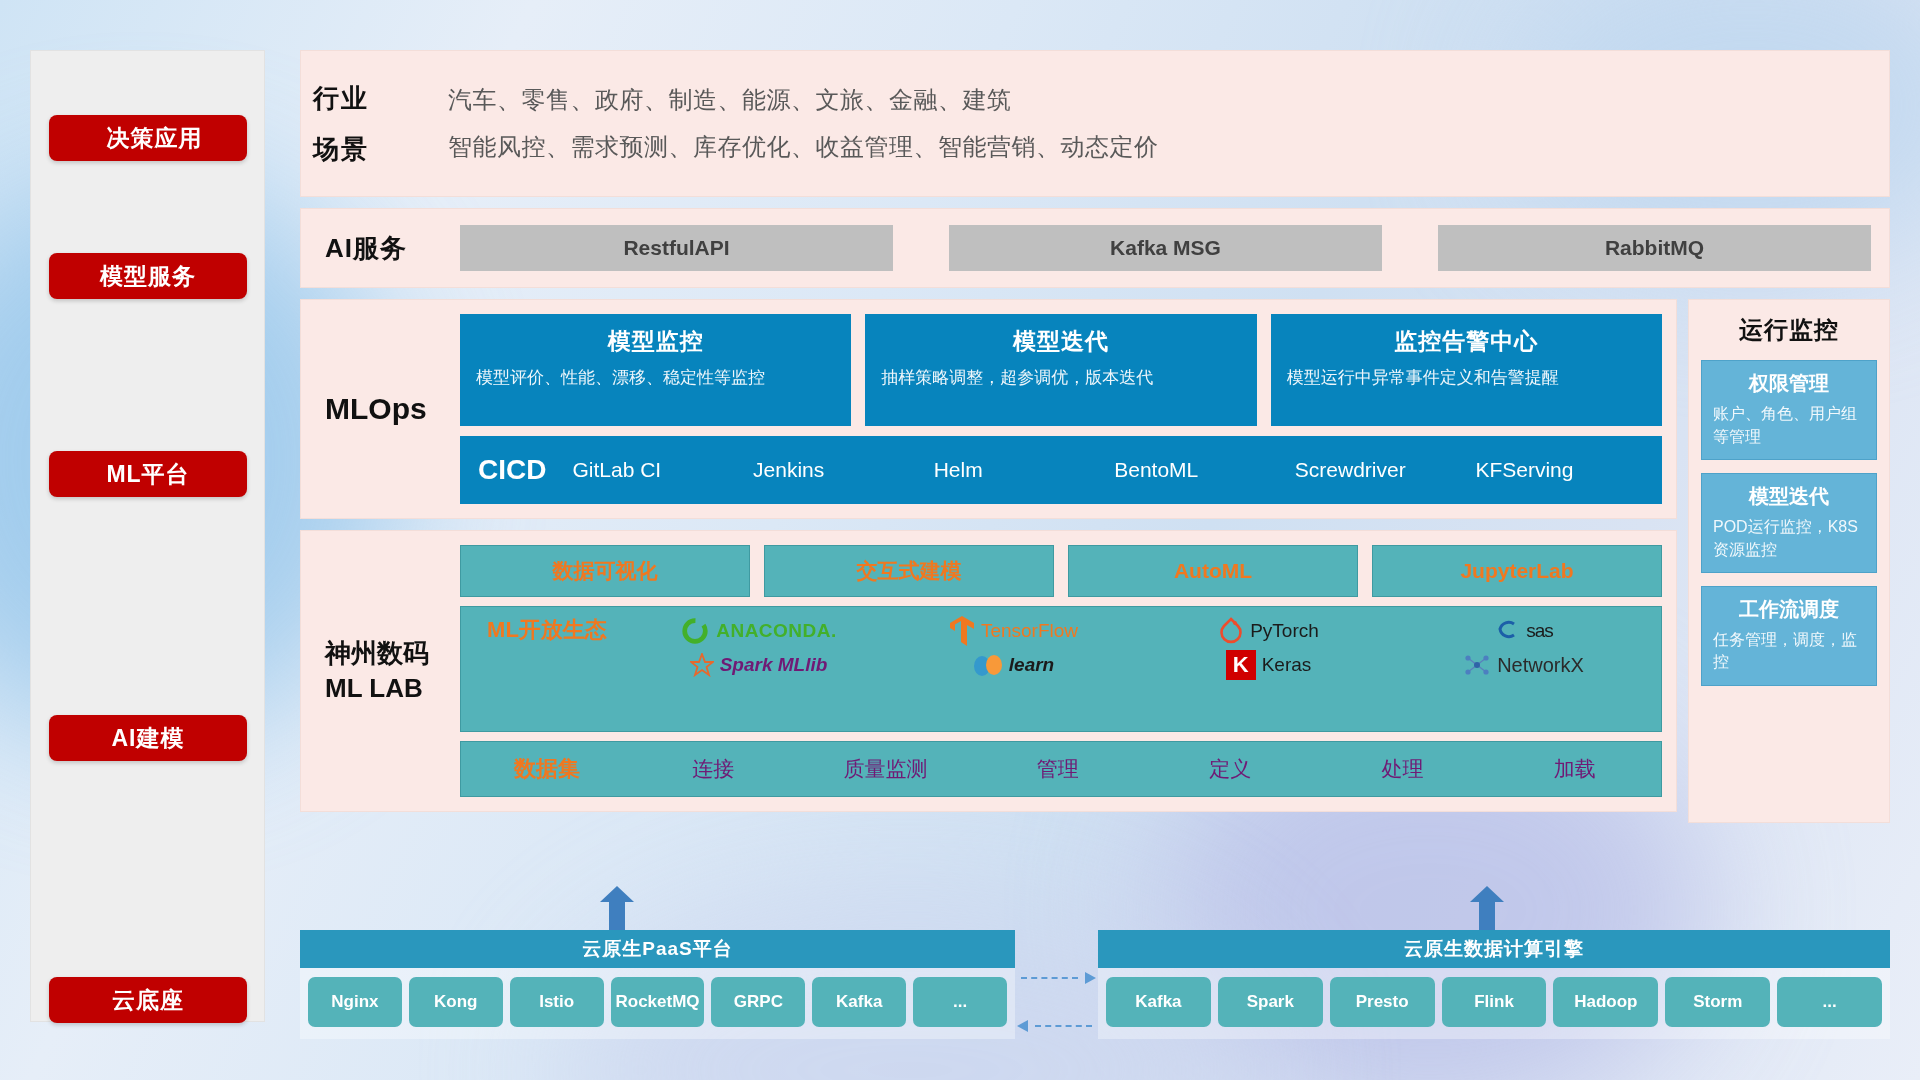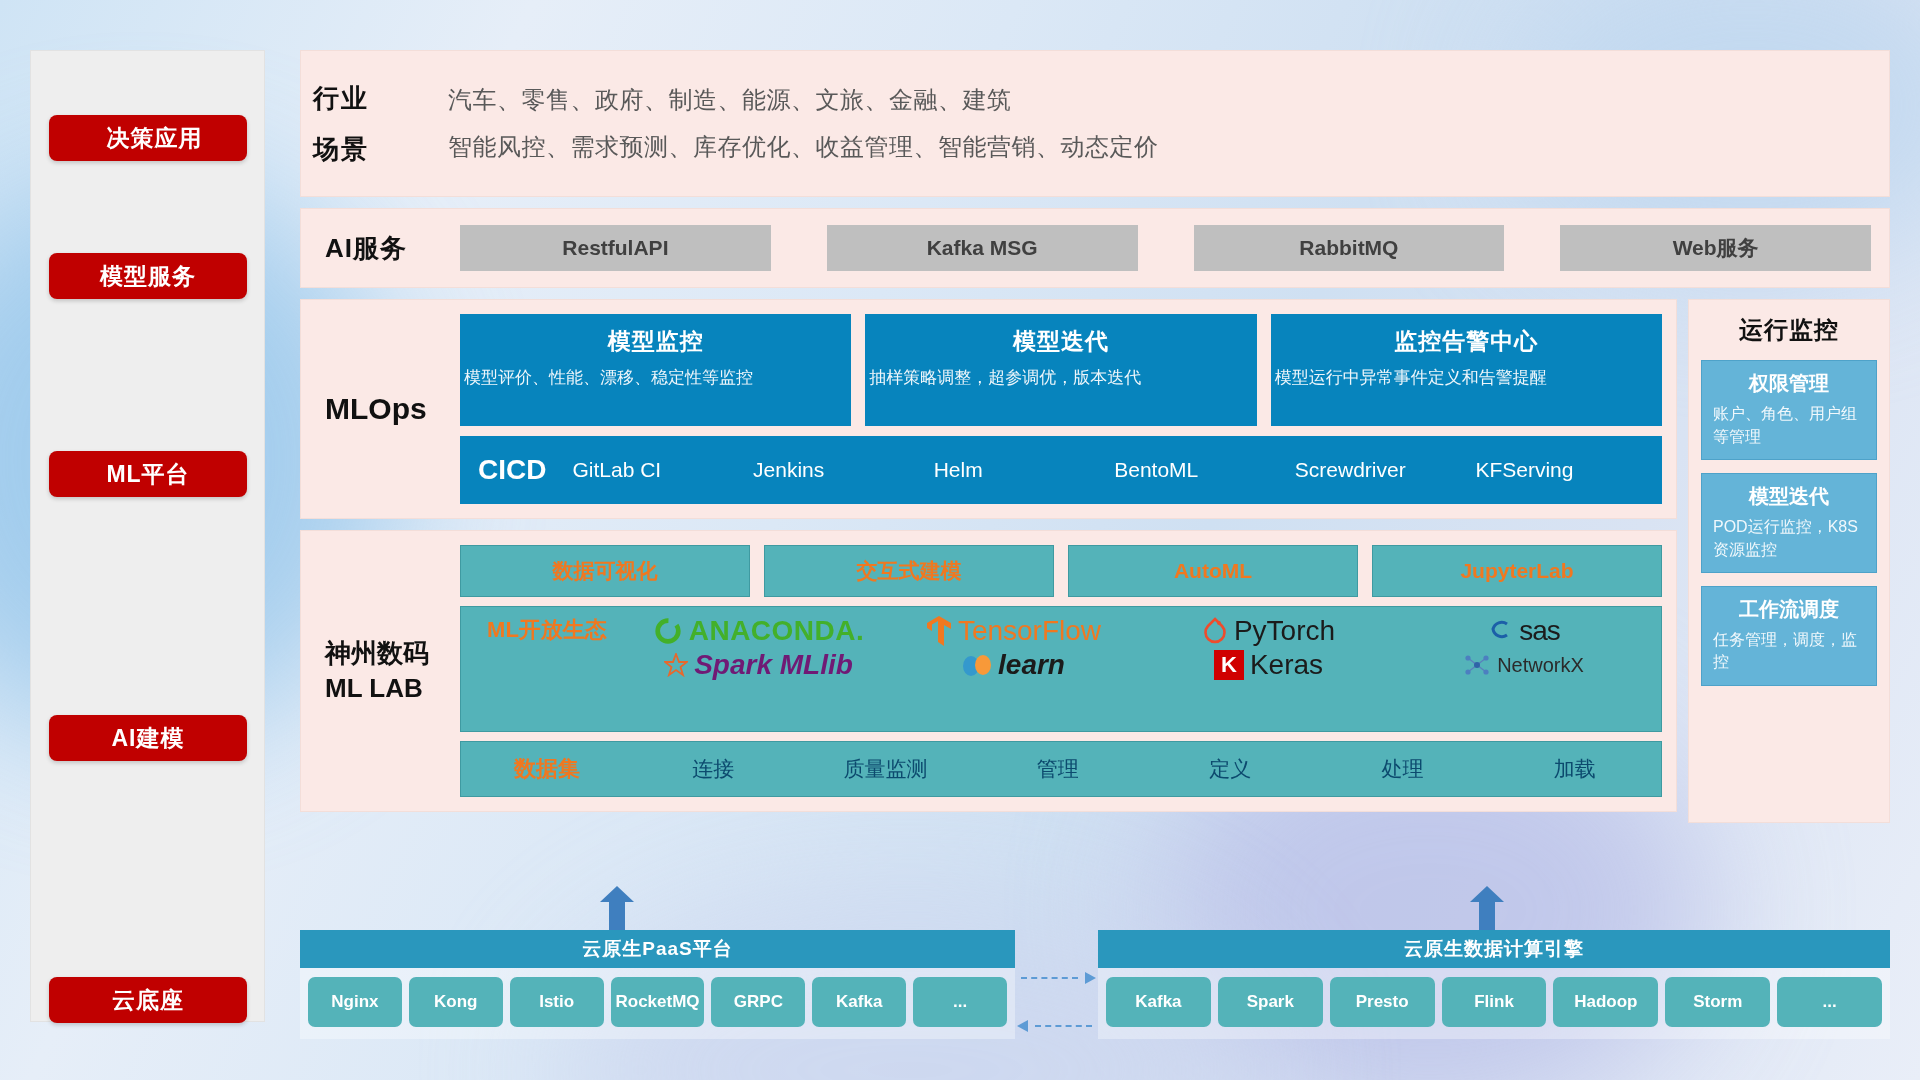--- a/index.html
+++ b/index.html
@@ -61,21 +61,21 @@
   
   .mid { display: flex; gap: 11px; align-items: stretch; }
   .mid-left { flex: 1; }
   .mid-right { width: 202px; flex: 0 0 202px; }
 
   .band-mlops { display: flex; padding: 14px 14px 14px 24px; align-items: center; }
   .mlops-label { width: 135px; flex: 0 0 135px; font-size: 30px; font-weight: bold; color: #111; }
   .mlops-col { flex: 1; }
   .mlops-cards { display: flex; gap: 14px; margin-bottom: 10px; }
   .mlops-card {
-    flex: 1; background: #0784bd; color: #fff; padding: 12px 4px 14px;
+    flex: 1; background: #0784bd; color: #fff; padding: 12px 16px 14px;
     min-height: 112px;
   }
   .mlops-card h4 { font-size: 23px; text-align: center; font-weight: bold; margin-bottom: 9px; letter-spacing: 1px; }
   .mlops-card p { font-size: 17px; line-height: 1.42; color: #eef6fb; }
 
   .cicd-bar {
     background: #0784bd; color: #fff; height: 68px;
     display: flex; align-items: center; padding: 0 6px 0 18px; overflow: hidden;
   }
   .cicd-title { font-size: 28px; font-weight: bold; flex: 0 0 auto; margin-right: 26px; }
@@ -92,29 +92,29 @@
     display: flex; align-items: center; justify-content: center;
     color: #f07820; font-size: 21px; font-weight: bold;
   }
   .eco {
     background: #54b3b9; border: 1px solid #3f9aa1; display: flex; align-items: flex-start;
     padding: 8px 10px 8px 6px; min-height: 126px; gap: 4px;
   }
   .eco-label { flex: 0 0 160px; color: #f07820; font-size: 22px; font-weight: bold; text-align: center; }
   .eco-logos { flex: 1; display: grid; grid-template-columns: repeat(4, 1fr); grid-auto-rows: 1fr; align-items: center; justify-items: center; row-gap: 2px; }
   .logo { display: flex; align-items: center; gap: 6px; }
-  .logo-txt { font-size: 28px; }
+  .logo-txt { font-size: 19px; }
 
   .dataset-bar {
     background: #54b3b9; border: 1px solid #3f9aa1; height: 56px;
     display: flex; align-items: center; margin-top: 9px; padding-left: 6px;
   }
   .ds-title { flex: 0 0 160px; text-align: center; color: #f07820; font-size: 22px; font-weight: bold; }
   .ds-items { flex: 1; display: flex; }
-  .ds-item { flex: 1; text-align: center; color: #0c4a6e; font-size: 21px; }
+  .ds-item { flex: 1; text-align: center; color: #701a75; font-size: 21px; }
 
   
   .band-mon { height: 100%; padding: 14px 12px; }
   .mon-title { text-align: center; font-size: 24px; font-weight: bold; color: #111; margin-bottom: 14px; letter-spacing: 1px; }
   .mon-card { background: #64b4d8; border: 1px solid #4ea2c9; padding: 9px 11px 11px; margin-bottom: 13px; }
   .mon-card h5 { text-align: center; color: #fff; font-size: 20px; font-weight: bold; margin-bottom: 6px; }
   .mon-card p { color: #f0f8fc; font-size: 16px; line-height: 1.4; }
 
   
   .bottom { position: absolute; left: 300px; top: 886px; width: 1590px; height: 150px; }
@@ -187,21 +187,20 @@
         <div class="val-line">智能风控、需求预测、库存优化、收益管理、智能营销、动态定价</div>
       </div>
     </div>
 
     <div class="band band-ai">
       <div class="ai-label">AI服务</div>
       <div class="ai-items">
         <div class="ai-chip">RestfulAPI</div>
         <div class="ai-chip">Kafka MSG</div>
         <div class="ai-chip">RabbitMQ</div>
-        <div class="ai-chip">Web服务</div>
       </div>
     </div>
 
     <div class="mid">
       <div class="mid-left">
 
         <div class="band band-mlops">
           <div class="mlops-label">MLOps</div>
           <div class="mlops-col">
             <div class="mlops-cards">

